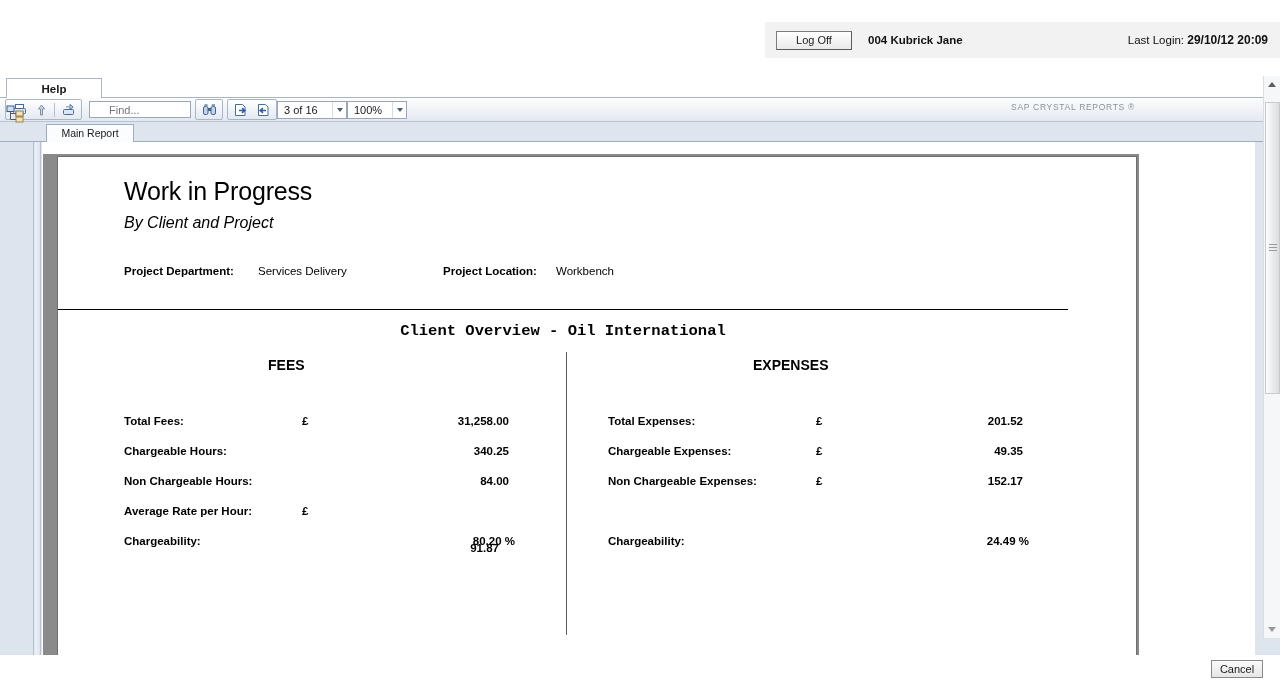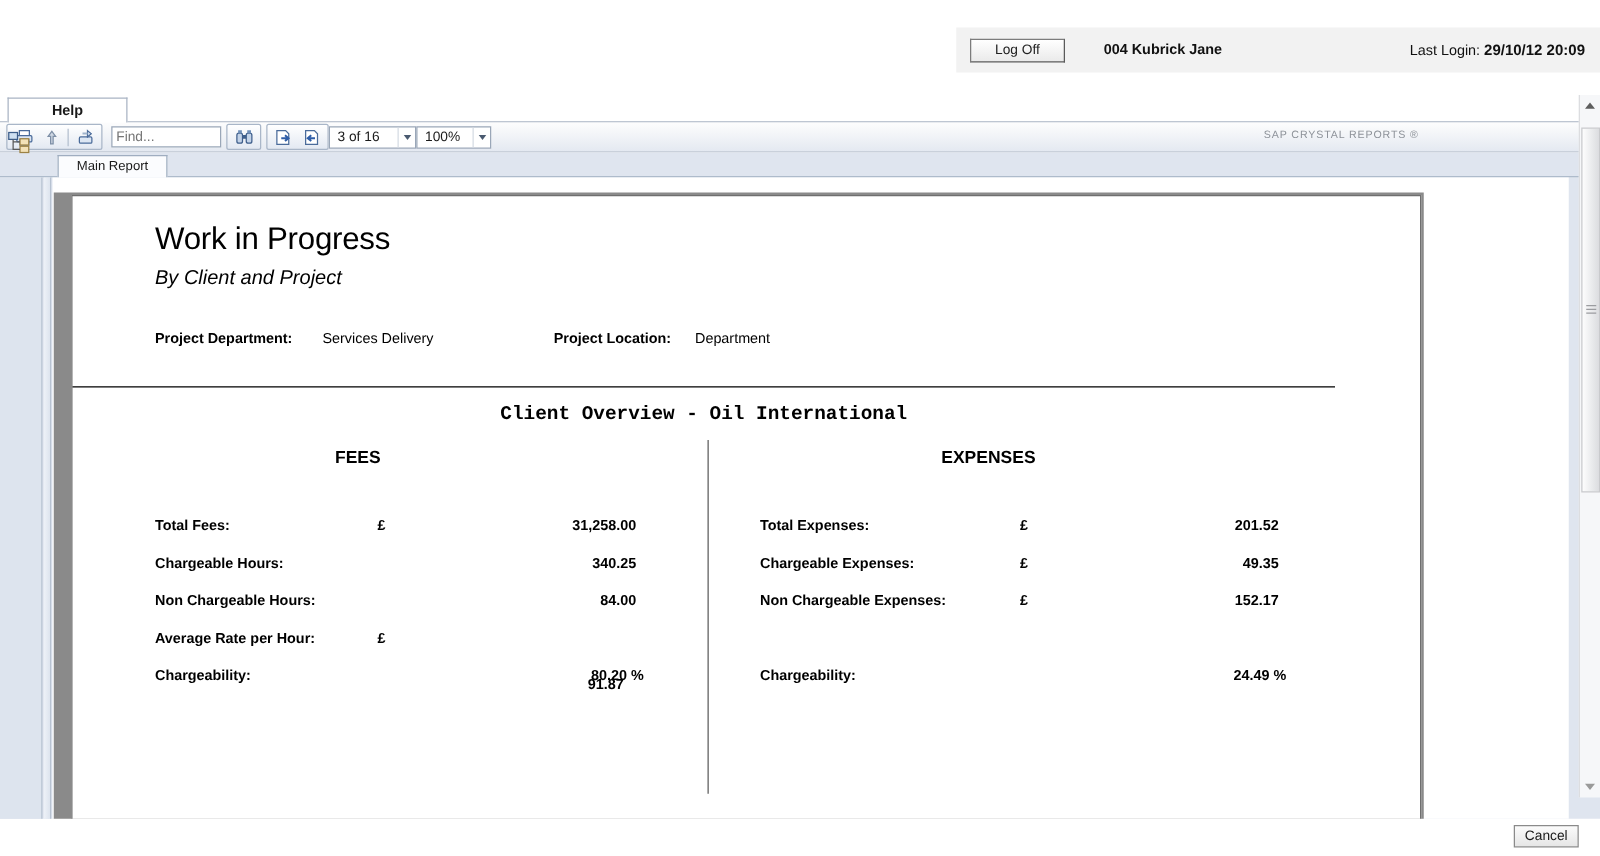--- a/index.html
+++ b/index.html
@@ -53,21 +53,21 @@
     width: 76px; height: 19px;
     background: linear-gradient(#ffffff, #eaeaea);
     border: 1px solid #7c7c7c;
     border-right-color: #5a5a5a; border-bottom-color: #5a5a5a;
     font-size: 11px; color: #222;
     font-family: "Liberation Sans", sans-serif;
     line-height: 17px; text-align: center;
     cursor: pointer; padding: 0;
   }
   .user-name {
-    margin-left: 31px;
+    margin-left: 16px;
     font-size: 11.5px; font-weight: bold; color: #111;
   }
   .last-login {
     position: absolute; right: 12px;
     font-size: 11.5px; color: #111;
   }
   .last-login b { font-size: 12px; }
 
   
   .viewer {
@@ -115,25 +115,25 @@
   .tb-btn {
     width: 22px; height: 18px;
     display: flex; align-items: center; justify-content: center;
     cursor: pointer;
   }
   .tb-sep {
     width: 1px; height: 14px; background: #b3bfce; margin: 0 2px;
   }
   .find-box {
     margin-left: 7px;
-    width: 88px; height: 17px;
+    width: 102px; height: 17px;
     border: 1px solid #9aa7b8;
     background: #ffffff;
     font-size: 11px; color: #8a8a8a;
-    padding: 0 3px; line-height: 15px;
+    padding: 0 19px; line-height: 15px;
     font-family: "Liberation Sans", sans-serif;
   }
   .tb-group2 {
     display: flex; align-items: center; height: 21px;
     border: 1px solid #a9b6c8;
     background: linear-gradient(#ffffff, #e3e9f2);
     border-radius: 2px;
     margin-left: 4px; padding: 0 2px;
   }
   .combo {
@@ -453,21 +453,21 @@
 
         <div class="rpt-title">Work in Progress</div>
         <div class="rpt-subtitle">By Client and Project</div>
 
 
         <div class="meta">
           <div class="meta-row">
             <span class="m-lbl" style="left:66px">Project Department:</span>
             <span class="m-val" style="left:200px">Services Delivery</span>
             <span class="m-lbl" style="left:385px">Project Location:</span>
-            <span class="m-val" style="left:498px">Department</span>
+            <span class="m-val" style="left:498px">Workbench</span>
           </div>
         </div>
 
         <div class="hrule" style="left:0px; width:1010px;"></div>
 
         <div class="overview-title">Client Overview - Oil International</div>
 
         <div class="col-divider"></div>
 
         <div class="sec-head fees">FEES</div>

